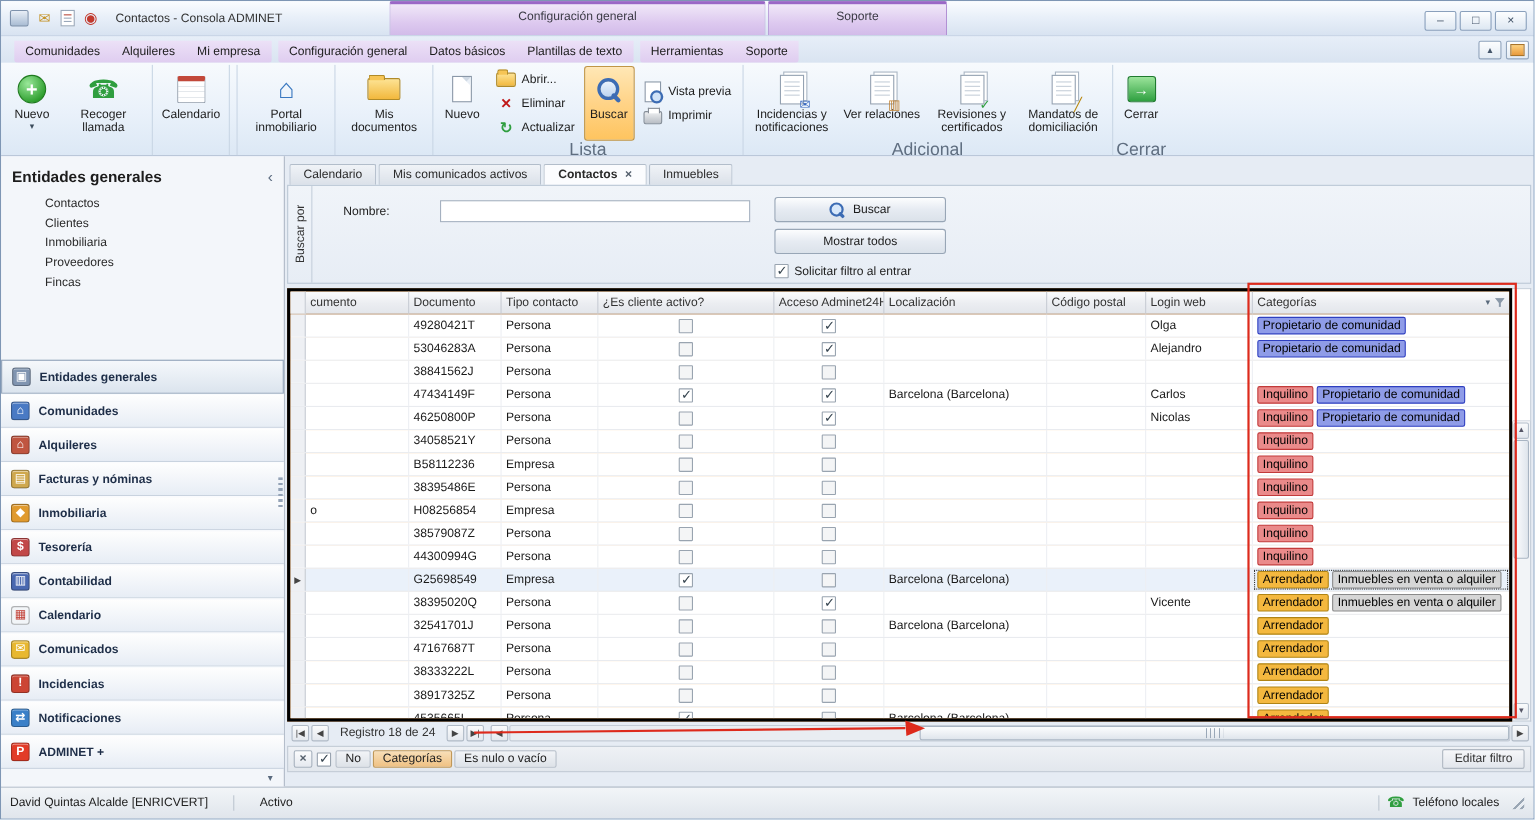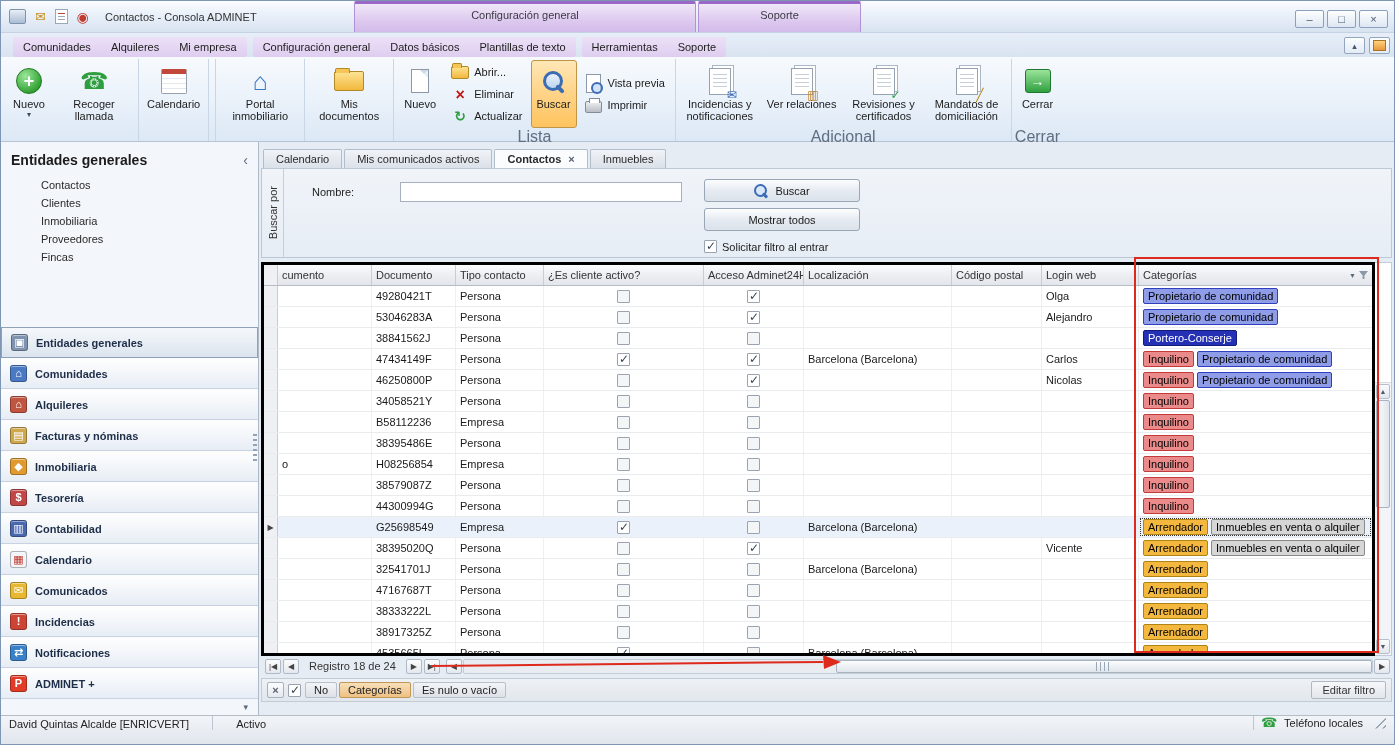--- a/index.html
+++ b/index.html
@@ -170,21 +170,21 @@
 
 .filterbar{height:24px;margin:2px 0;display:flex;align-items:center;gap:4px;background:linear-gradient(#eef1f5,#e2e7ed);border:1px solid #c3cbd5;padding:0 5px}
 .fb-x{width:17px;height:16px;display:inline-flex;align-items:center;justify-content:center;border:1px solid #a8b2be;border-radius:2px;background:linear-gradient(#fbfcfd,#e5e9ef);color:#55606c;font-weight:bold}
 .chips{display:flex;align-items:center;gap:2px}
 .chip{padding:1px 8px;border:1px solid #b8c0ca;background:linear-gradient(#f2f4f7,#dde2e8);border-radius:2px;color:#222;white-space:nowrap}
 .chip-field{background:linear-gradient(#f8dfb8,#efc183);border-color:#c09858}
 .fb-spacer{flex:1}
 .fb-edit{padding:2px 10px;border:1px solid #b0b8c2;background:linear-gradient(#f6f7f9,#e2e6ec);border-radius:2px;color:#333;font:inherit}
 
 
-.statusbar{height:26px;flex:0 0 26px;display:flex;align-items:flex-end;background:linear-gradient(#f2f5f8,#e0e5ec);border-top:1px solid #b4bcc6;padding:14px 8px;gap:23px;margin-top:auto}
+.statusbar{height:26px;flex:0 0 26px;display:flex;align-items:center;background:linear-gradient(#f2f5f8,#e0e5ec);border-top:1px solid #b4bcc6;padding:14px 8px;gap:23px;margin-top:auto}
 .st-sep{width:1px;height:14px;background:#bdc6d0}
 .st-right{margin-left:auto;display:flex;align-items:center;gap:7px}
 .st-phone::before{content:"☎";color:#2f9e3f;font-size:13px}
 .st-grip{width:12px;height:12px;margin-left:4px;background:repeating-linear-gradient(135deg,#9aa6b4 0 1.5px,transparent 1.5px 4.5px);clip-path:polygon(100% 0,100% 100%,0 100%)}
 
 
 .annotations{position:absolute;inset:0;z-index:40;pointer-events:none}
 </style>
 </head>
 <body>
@@ -592,23 +592,20 @@
                 <div class="cell c-tipo">Persona</div>
                 <div class="cell c-cli">
                   <span class="cb"></span>
                 </div>
                 <div class="cell c-acc">
                   <span class="cb"></span>
                 </div>
                 <div class="cell c-loc"></div>
                 <div class="cell c-cp"></div>
                 <div class="cell c-login"></div>
-                <div class="cell c-cats">
-                  <span class="badge badge-navy">Portero-Conserje</span>
-                </div>
               </div>
 
               <div class="grid-row">
                 <div class="cell c-ind">
                   <span class="rowarrow">▶</span>
                 </div>
                 <div class="cell c-c0"></div>
                 <div class="cell c-doc">47434149F</div>
                 <div class="cell c-tipo">Persona</div>
                 <div class="cell c-cli">

